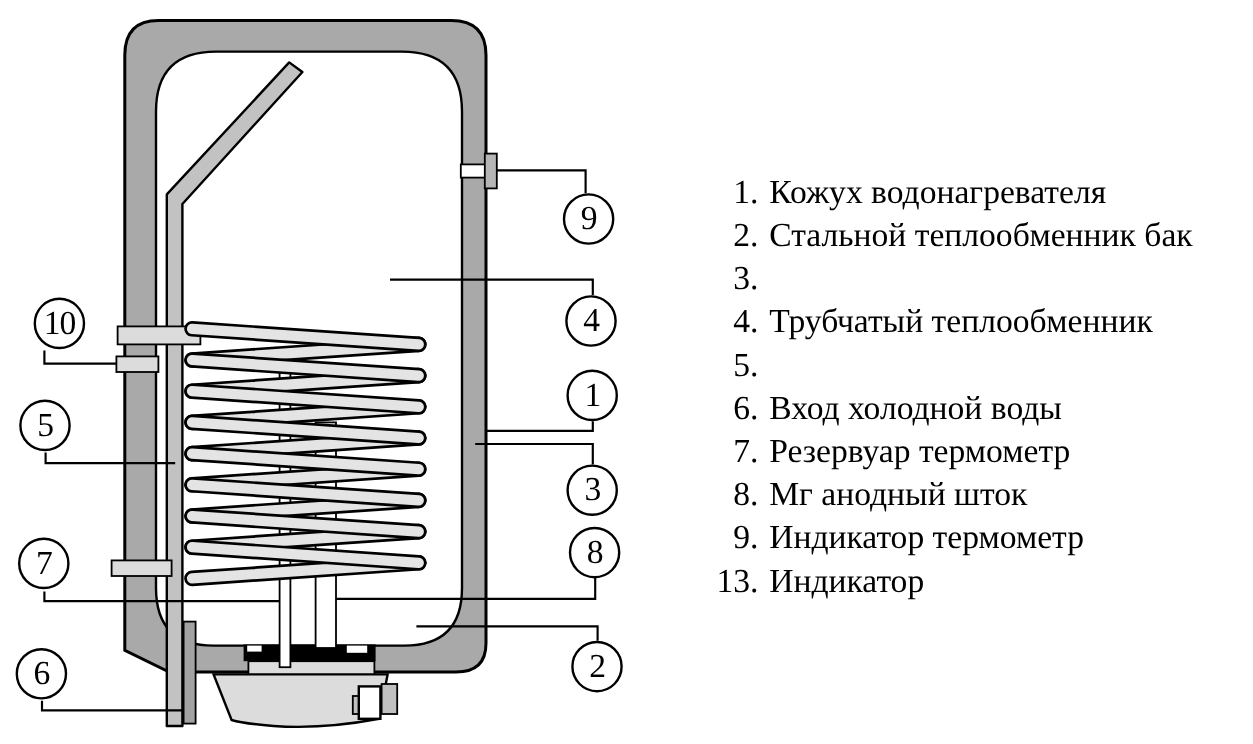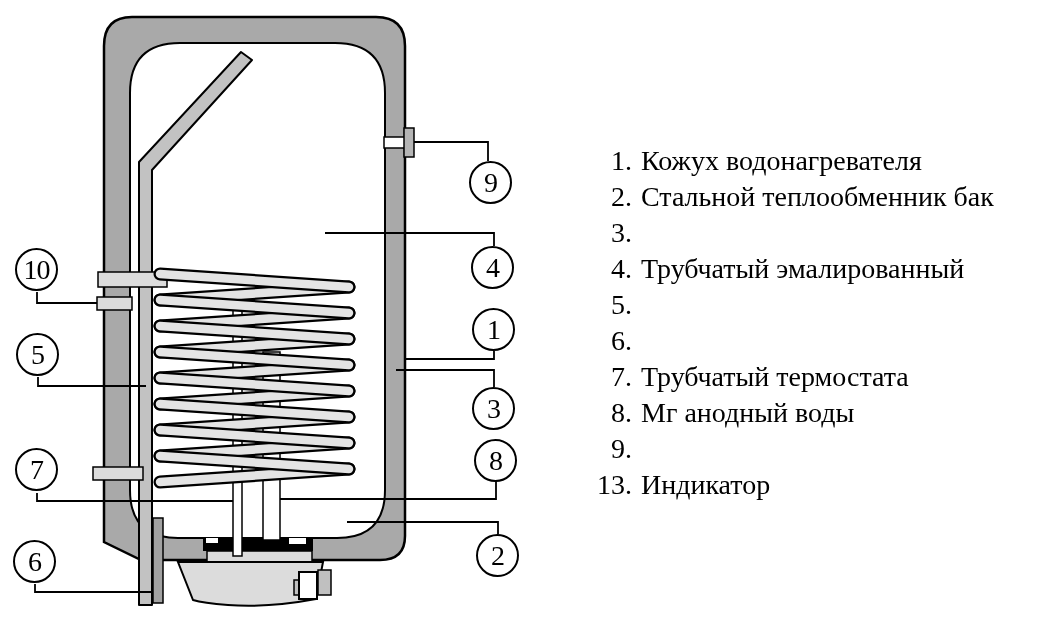--- a/index.html
+++ b/index.html
@@ -112,57 +112,59 @@
       <rect x="299" y="572" width="18" height="27" fill="#ffffff" stroke="#000" stroke-width="2"></rect>
     </g>
   </svg>
 
   <div class="co" style="left:469px;top:161px;">9</div>
   <div class="co" style="left:471px;top:246px;">4</div>
   <div class="co" style="left:472px;top:308px;">1</div>
   <div class="co" style="left:472px;top:387px;">3</div>
   <div class="co" style="left:474px;top:439px;">8</div>
   <div class="co" style="left:476px;top:534px;">2</div>
-  <div class="co" style="left:15px;top:248px;">10</div>
+  <div class="co" style="left:28px;top:248px;">10</div>
   <div class="co" style="left:16px;top:333px;">5</div>
   <div class="co" style="left:15px;top:448px;">7</div>
   <div class="co" style="left:13px;top:540px;">6</div>
 
   <div class="legend">
     <div class="lrow">
       <span class="lnum">1.</span>
       <span class="ltext">Кожух водонагревателя</span>
     </div>
     <div class="lrow">
       <span class="lnum">2.</span>
       <span class="ltext">Стальной теплообменник бак</span>
     </div>
     <div class="lrow">
       <span class="lnum">3.</span>
     </div>
     <div class="lrow">
       <span class="lnum">4.</span>
-      <span class="ltext">Трубчатый эмалированный</span>
+      <span class="ltext">Трубчатый теплообменник</span>
     </div>
     <div class="lrow">
       <span class="lnum">5.</span>
     </div>
     <div class="lrow">
       <span class="lnum">6.</span>
+      <span class="ltext">Вход холодной воды</span>
     </div>
     <div class="lrow">
       <span class="lnum">7.</span>
-      <span class="ltext">Трубчатый термостата</span>
+      <span class="ltext">Резервуар термометр</span>
     </div>
     <div class="lrow">
       <span class="lnum">8.</span>
-      <span class="ltext">Мг анодный воды</span>
+      <span class="ltext">Мг анодный шток</span>
     </div>
     <div class="lrow">
       <span class="lnum">9.</span>
+      <span class="ltext">Индикатор термометр</span>
     </div>
     <div class="lrow">
       <span class="lnum">13.</span>
       <span class="ltext">Индикатор</span>
     </div>
   </div>
 
 </div>
 
 </body></html>

